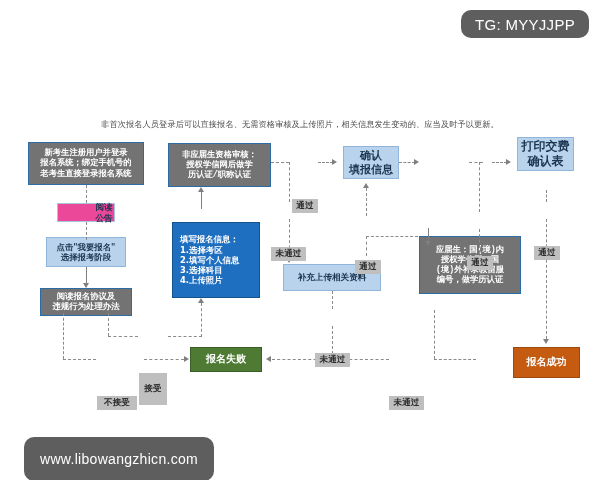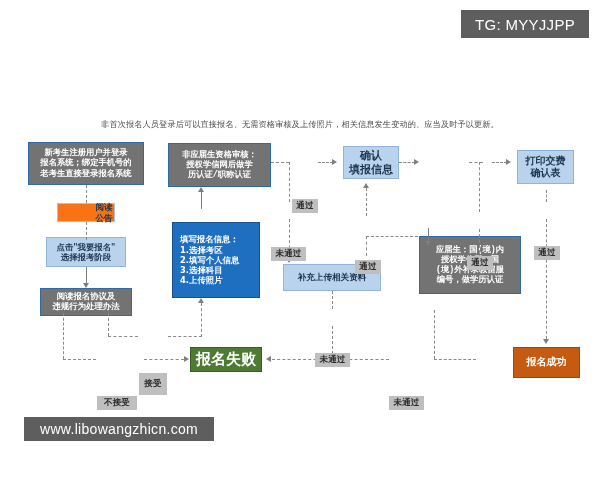--- a/index.html
+++ b/index.html
@@ -13,23 +13,24 @@
   #stage{position:absolute;left:0;top:0;width:600px;height:480px;}
 
   
   .wm{
     position:absolute;
     background:#5e5e5e;
     color:#ffffff;
     font-family:"Liberation Sans",sans-serif;
     display:flex;align-items:center;justify-content:center;
     letter-spacing:.3px;
+    border-radius:10px;
   }
   #wm-top{right:11px;top:10px;height:28px;padding:0 14px;font-size:15px;}
-  #wm-bottom{left:24px;top:417px;height:24px;padding:0 16px;font-size:14px;}
+  #wm-bottom{left:24px;top:437px;height:44px;padding:0 16px;font-size:14px;}
 
   
   #title{
     position:absolute;left:0;top:83px;width:600px;text-align:center;
     font-size:17.5px;font-weight:bold;color:#111;
     font-family:"DejaVu Sans",sans-serif;
     letter-spacing:-0.2px;
   }
   #subtitle{
     position:absolute;left:0;top:119px;width:600px;text-align:center;
@@ -45,21 +46,21 @@
     display:flex;align-items:center;justify-content:center;
     text-align:center;
     font-family:"DejaVu Sans",sans-serif;
     font-weight:bold;
     line-height:1.22;
     white-space:pre-line;
   }
   .n-dark{   background:#1f6fc0; border:1px solid #15538f; color:#ffffff; }
   .n-mid{    background:#737373; border:1px solid #2b6ca6; color:#ffffff;font-family:Liberation Mono, monospace; }
   .n-light{  background:#b9d3ec; border:1px solid #8fb6da; color:#1b3550; }
-  .n-lighter{background:#f97316; border:1px solid #a7c4e0; color:#1b3550;padding-left:36px; }
+  .n-lighter{background:#ec4899; border:1px solid #a7c4e0; color:#1b3550;padding-left:36px; }
   .n-green{  background:#4e7a33; border:1px solid #3c5f27; color:#ffffff; }
   .n-orange{ background:#c55a11; border:1px solid #9d480d; color:#ffffff; }
 
   .node.left-align{text-align:left;justify-content:flex-start;padding-left:7px;}
 
   
   .elabel{
     position:absolute;
     background:#bfbfbf;
     color:#2b2b2b;
@@ -183,38 +184,38 @@
 
   <div class="node n-mid" style="left:419px;top:236px;width:102px;height:58px;font-size:8.3px;">应届生：国(境)内
 授权学信网、国
 (境)外补录教留服
 编号，做学历认证</div>
 
   <div class="node n-light" style="left:343px;top:146px;width:56px;height:33px;font-size:11px;">确认
 填报信息</div>
 
 
-  <div class="node n-light" style="left:517px;top:150px;width:57px;height:34px;font-size:10px;">打印交费
+  <div class="node n-light" style="left:517px;top:137px;width:57px;height:34px;font-size:12px;">打印交费
 确认表</div>
 
-  <div class="node n-green" style="left:190px;top:347px;width:72px;height:25px;font-size:15px;">报名失败</div>
+  <div class="node n-green" style="left:190px;top:347px;width:72px;height:25px;font-size:10px;">报名失败</div>
 
   <div class="node n-orange" style="left:513px;top:347px;width:67px;height:31px;font-size:10px;">报名成功</div>
 
   <div class="elabel" style="left:292px;top:155px;width:26px;height:14px;">通过</div>
 
   <div class="elabel" style="left:271px;top:203px;width:35px;height:14px;">未通过</div>
 
   <div class="elabel" style="left:355px;top:216px;width:26px;height:14px;">通过</div>
 
   <div class="elabel" style="left:467px;top:212px;width:26px;height:14px;">通过</div>
 
   <div class="elabel" style="left:534px;top:202px;width:26px;height:14px;">通过</div>
 
   <div class="elabel" style="left:315px;top:309px;width:35px;height:14px;">未通过</div>
 
   <div class="elabel" style="left:389px;top:352px;width:35px;height:14px;">未通过</div>
 
-  <div class="elabel" style="left:139px;top:329px;width:28px;height:22px;">接受</div>
+  <div class="elabel" style="left:139px;top:329px;width:28px;height:32px;">接受</div>
 
   <div class="elabel" style="left:97px;top:352px;width:40px;height:14px;">不接受</div>
 
 </div>
 
 </body></html>

